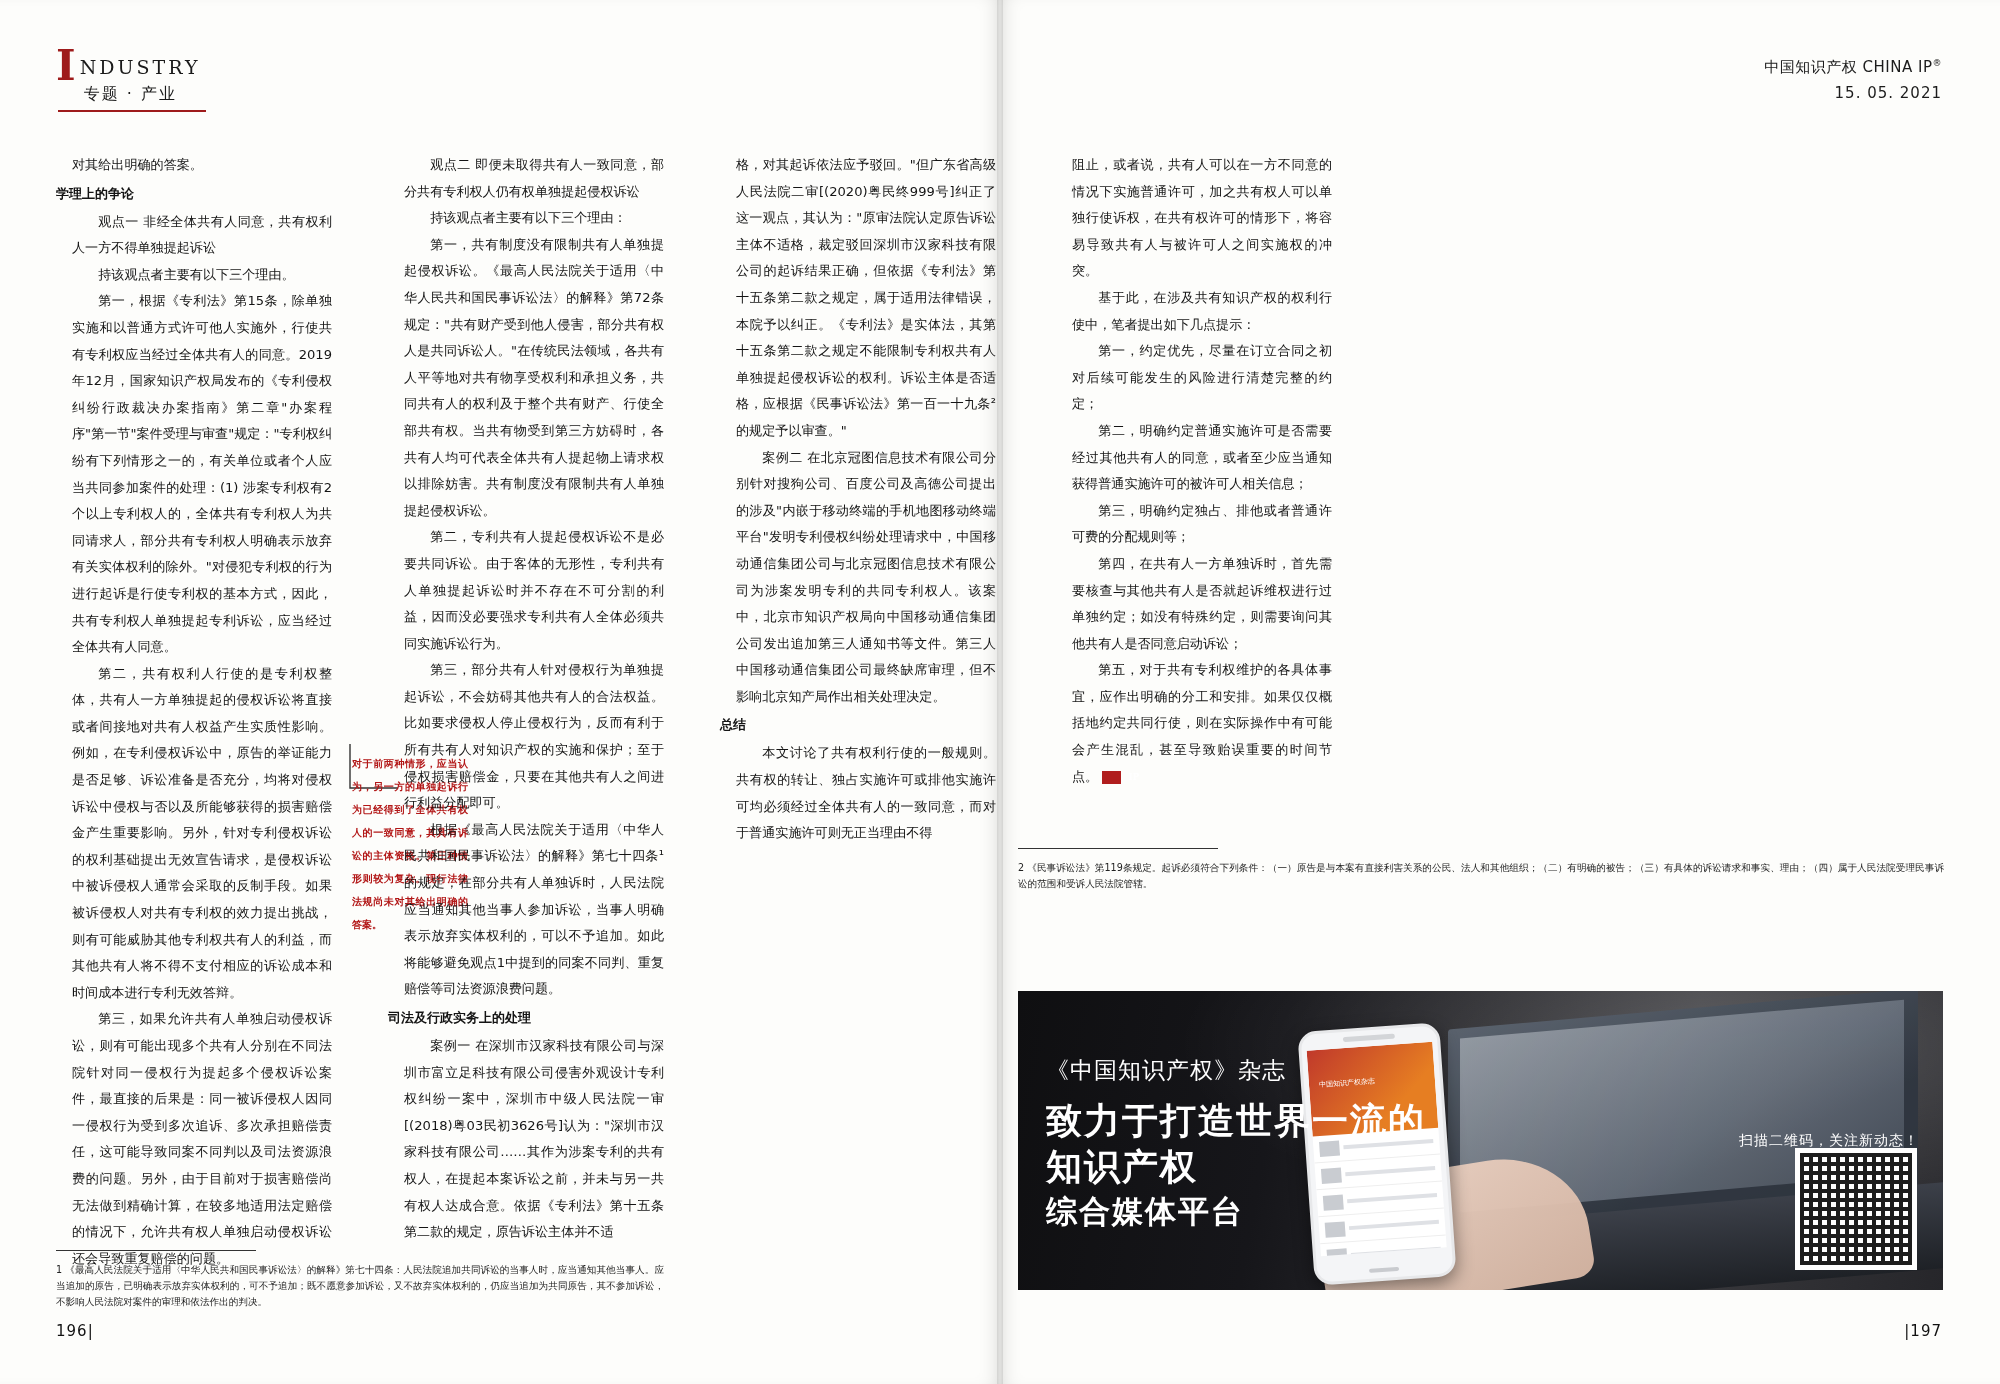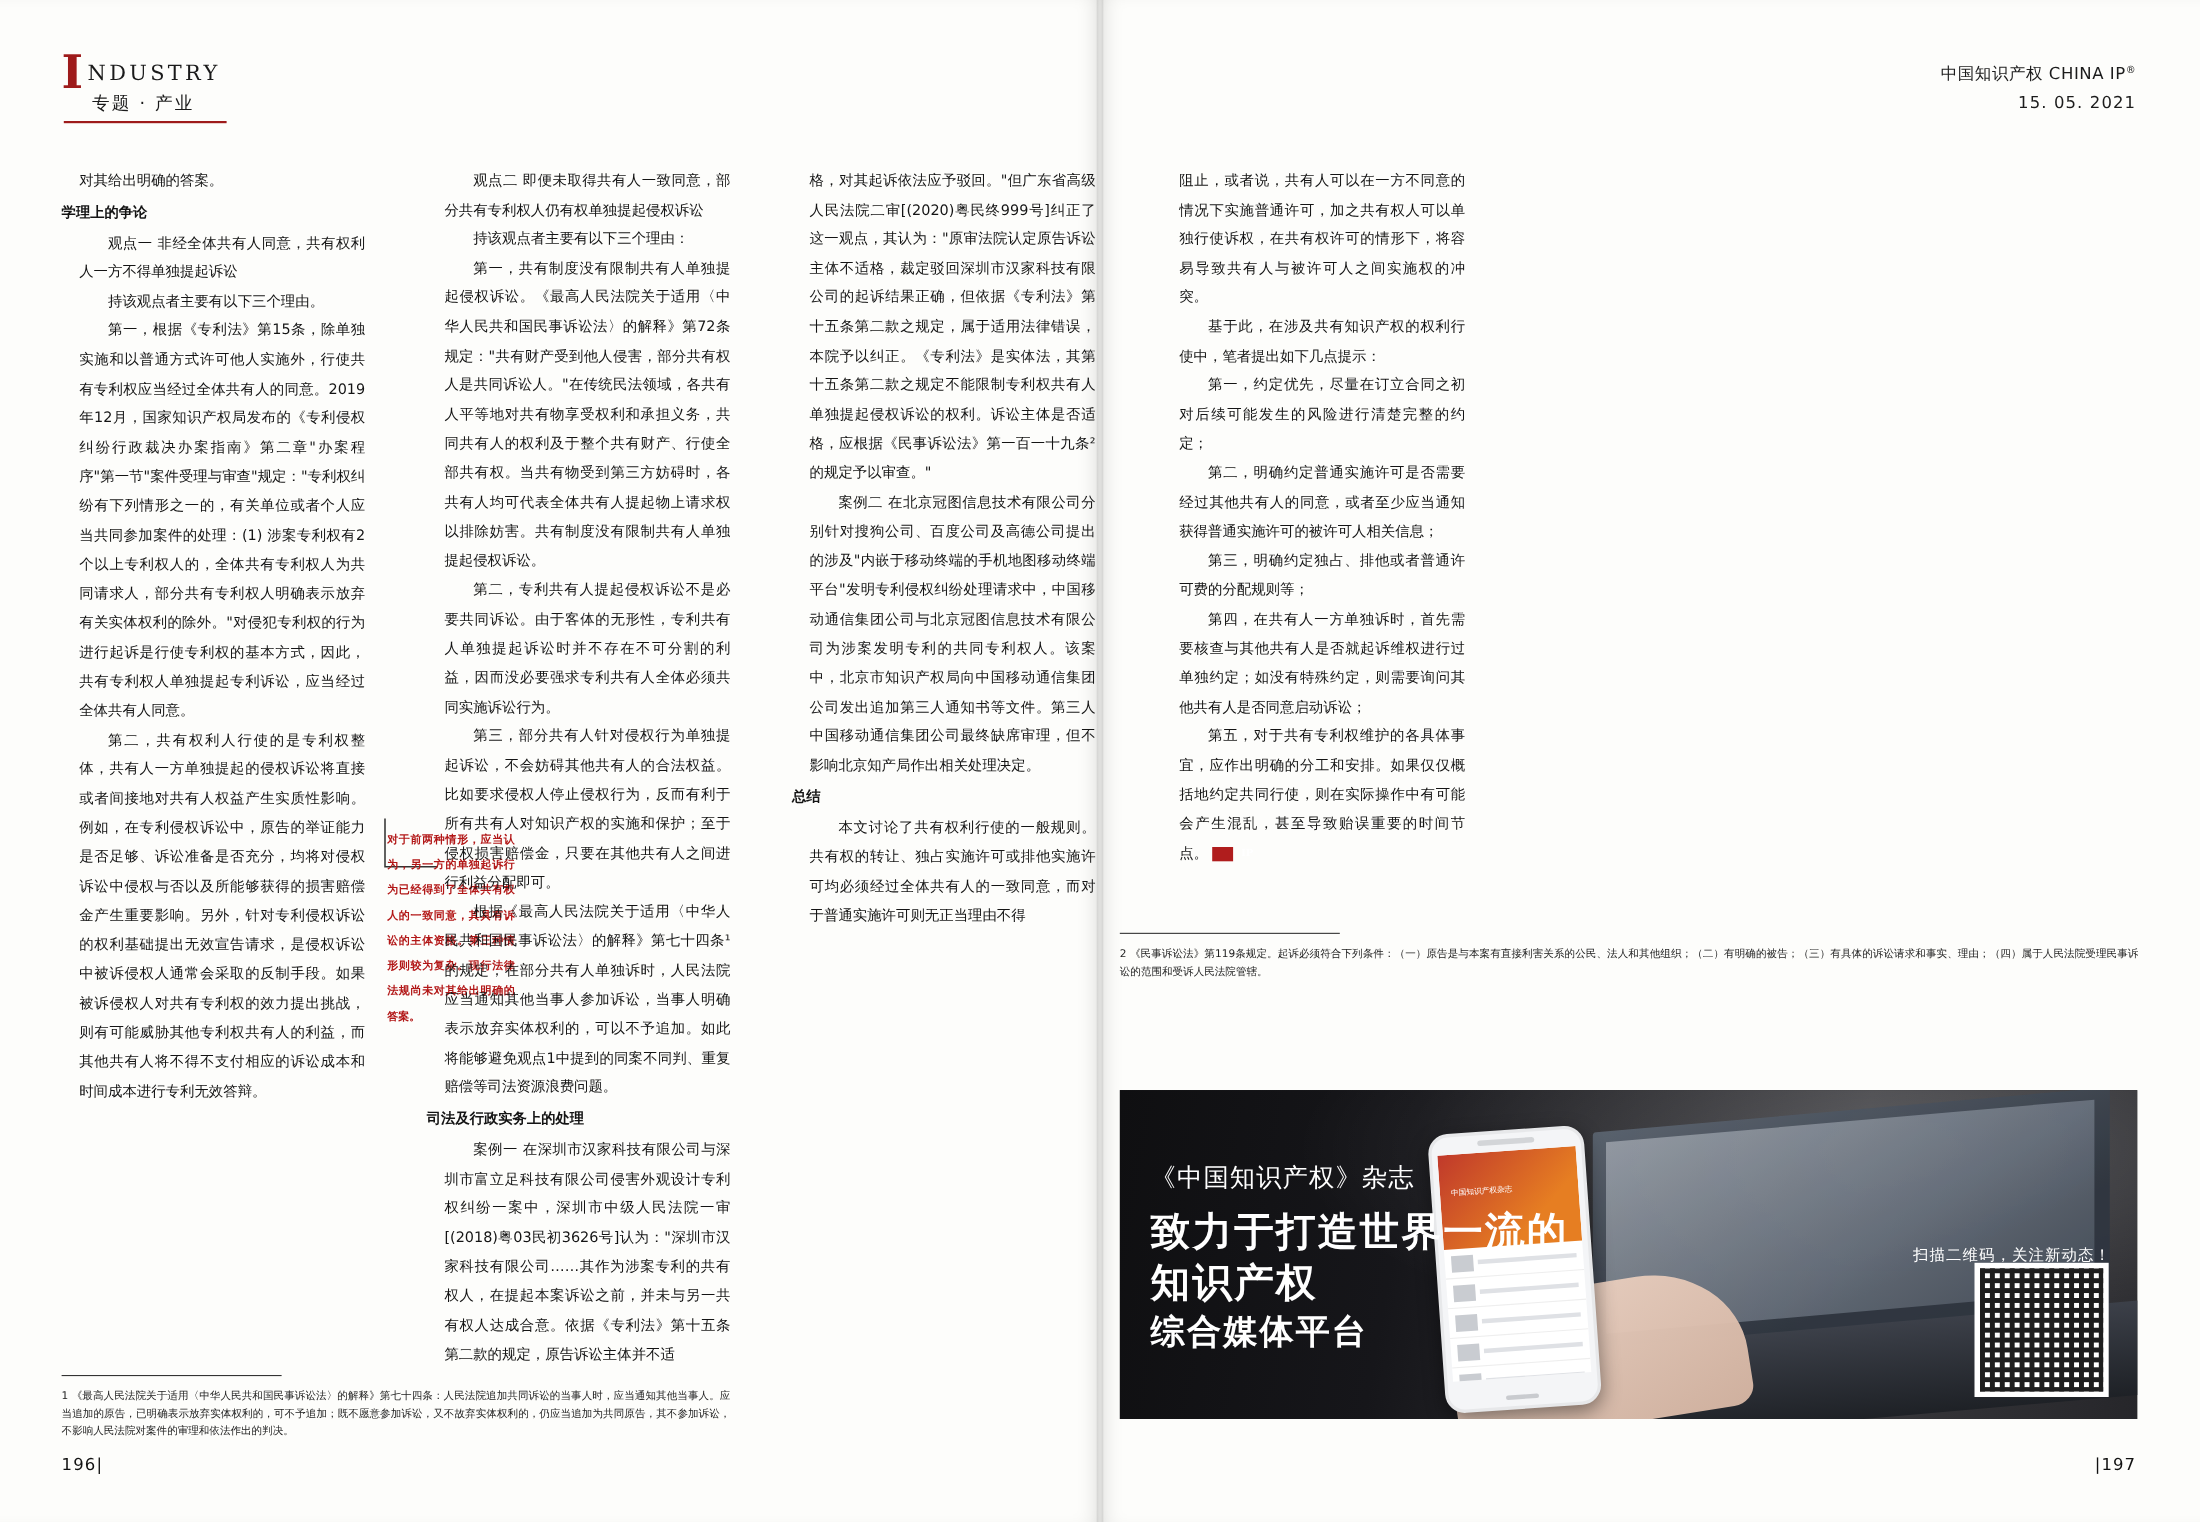--- a/index.html
+++ b/index.html
@@ -181,20 +181,21 @@
     <div class="hr2">15. 05. 2021</div>
   </div>
 
   <div class="col c1">
     <p class="noind">对其给出明确的答案。</p>
     <h4 class="noind">学理上的争论</h4>
     <p>观点一 非经全体共有人同意，共有权利人一方不得单独提起诉讼</p>
     <p>持该观点者主要有以下三个理由。</p>
     <p>第一，根据《专利法》第15条，除单独实施和以普通方式许可他人实施外，行使共有专利权应当经过全体共有人的同意。2019年12月，国家知识产权局发布的《专利侵权纠纷行政裁决办案指南》第二章"办案程序"第一节"案件受理与审查"规定："专利权纠纷有下列情形之一的，有关单位或者个人应当共同参加案件的处理：(1) 涉案专利权有2个以上专利权人的，全体共有专利权人为共同请求人，部分共有专利权人明确表示放弃有关实体权利的除外。"对侵犯专利权的行为进行起诉是行使专利权的基本方式，因此，共有专利权人单独提起专利诉讼，应当经过全体共有人同意。</p>
     <p>第二，共有权利人行使的是专利权整体，共有人一方单独提起的侵权诉讼将直接或者间接地对共有人权益产生实质性影响。例如，在专利侵权诉讼中，原告的举证能力是否足够、诉讼准备是否充分，均将对侵权诉讼中侵权与否以及所能够获得的损害赔偿金产生重要影响。另外，针对专利侵权诉讼的权利基础提出无效宣告请求，是侵权诉讼中被诉侵权人通常会采取的反制手段。如果被诉侵权人对共有专利权的效力提出挑战，则有可能威胁其他专利权共有人的利益，而其他共有人将不得不支付相应的诉讼成本和时间成本进行专利无效答辩。</p>
+    <p>第三，如果允许共有人单独启动侵权诉讼，则有可能出现多个共有人分别在不同法院针对同一侵权行为提起多个侵权诉讼案件，最直接的后果是：同一被诉侵权人因同一侵权行为受到多次追诉、多次承担赔偿责任，这可能导致同案不同判以及司法资源浪费的问题。另外，由于目前对于损害赔偿尚无法做到精确计算，在较多地适用法定赔偿的情况下，允许共有权人单独启动侵权诉讼还会导致重复赔偿的问题。</p>
   </div>
 
   <svg class="pointer" viewBox="0 0 54 48">
     <polyline points="2,2 2,46 50,46" fill="none" stroke="#333" stroke-width="1.4"></polyline>
   </svg>
   <div class="callout">对于前两种情形，应当认为，另一方的单独起诉行为已经得到了全体共有权人的一致同意，其具有诉讼的主体资格。第三种情形则较为复杂。现行法律法规尚未对其给出明确的答案。</div>
 
   <div class="col c2">
     <p>观点二 即便未取得共有人一致同意，部分共有专利权人仍有权单独提起侵权诉讼</p>
     <p>持该观点者主要有以下三个理由：</p>

